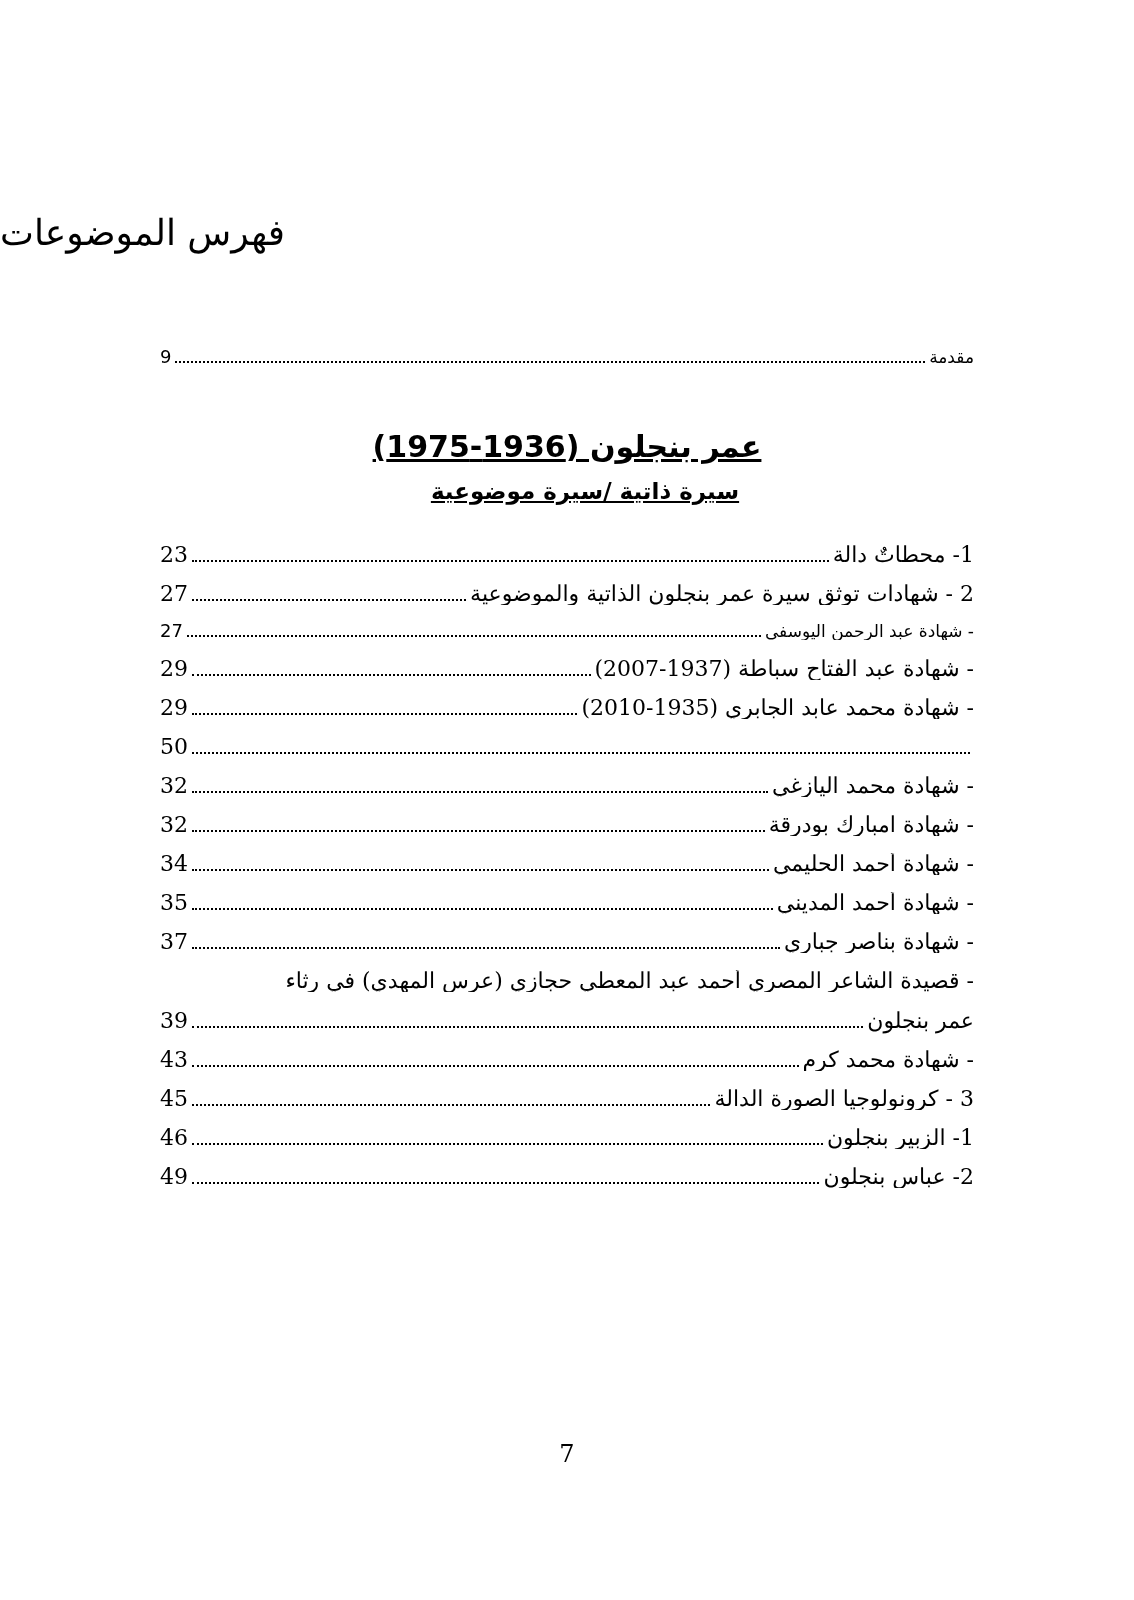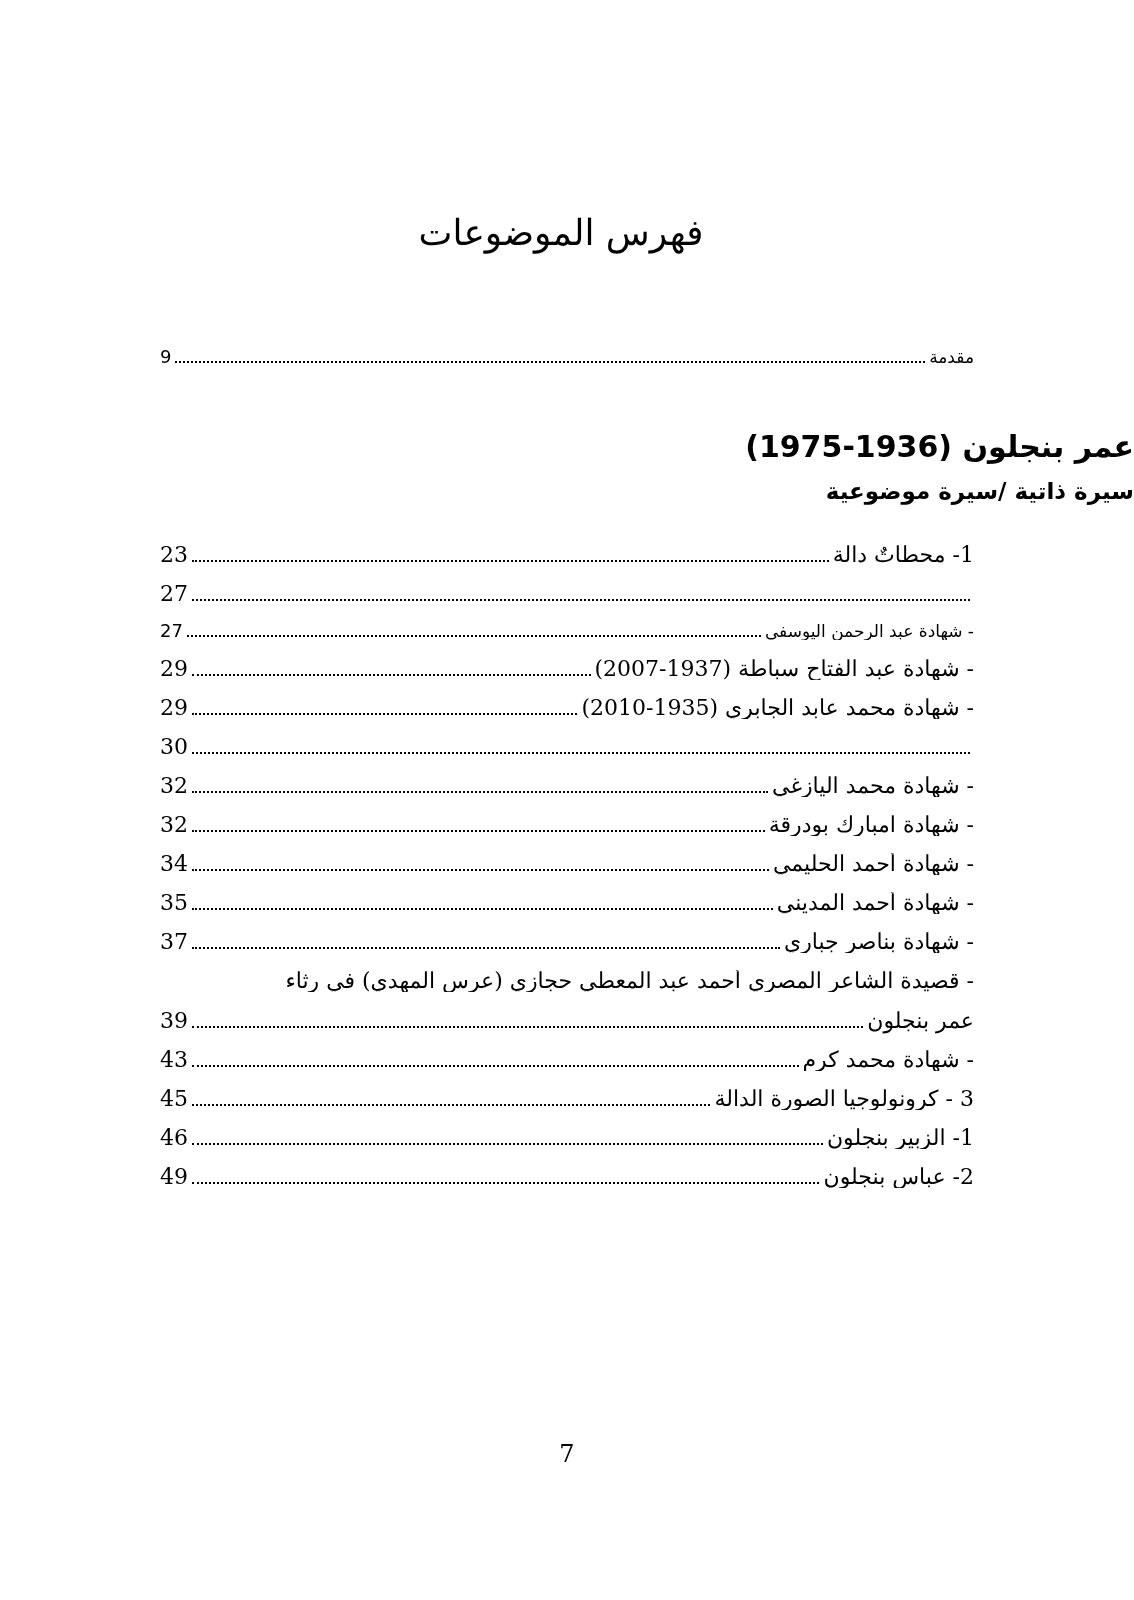--- a/index.html
+++ b/index.html
@@ -14,32 +14,33 @@
     font-family: "DejaVu Serif", "Liberation Serif", serif;
     color: #000000;
     overflow: hidden;
   }
   .page {
     position: absolute;
     inset: 0;
     padding: 0;
   }
   .doc-title {
-    text-align: center;
+    text-align: left;
     font-size: 36px;
     font-family: "DejaVu Serif", "Liberation Serif", serif;
     margin: 212px 12px 0 0;
     letter-spacing: 0px;
   }
   .intro-row {
     margin: 95px 160px 0 160px;
   }
   .section-head {
-    text-align: right;
+    text-align: center;
     margin-top: 60px;
+    text-decoration: underline;
   }
   .section-head .line1 {
     font-family: "DejaVu Sans", "Liberation Sans", sans-serif;
     font-weight: bold;
     font-size: 30px;
     letter-spacing: 0px;
   }
   .section-head .line2 {
     font-family: "DejaVu Sans", "Liberation Sans", sans-serif;
     font-weight: bold;
@@ -148,20 +149,21 @@
 
   <div class="toc">
 
     <div class="toc-entry">
       <span class="label">1- محطاتٌ دالة</span>
       <span class="leader"></span>
       <span class="page-no">23</span>
     </div>
 
     <div class="toc-entry">
+      <span class="label">2 - شهادات توثق سيرة عمر بنجلون الذاتية والموضوعية</span>
       <span class="leader"></span>
       <span class="page-no">27</span>
     </div>
 
     <div class="toc-entry sans">
       <span class="label">- شهادة عبد الرحمن اليوسفي</span>
       <span class="leader"></span>
       <span class="page-no">27</span>
     </div>
 
@@ -172,21 +174,21 @@
     </div>
 
     <div class="toc-entry">
       <span class="label">- شهادة محمد عابد الجابري (1935-2010)</span>
       <span class="leader"></span>
       <span class="page-no">29</span>
     </div>
 
     <div class="toc-entry">
       <span class="leader"></span>
-      <span class="page-no">30</span>
+      <span class="page-no">50</span>
     </div>
 
     <div class="toc-entry">
       <span class="label">- شهادة محمد اليازغي</span>
       <span class="leader"></span>
       <span class="page-no">32</span>
     </div>
 
     <div class="toc-entry">
       <span class="label">- شهادة امبارك بودرقة</span>

